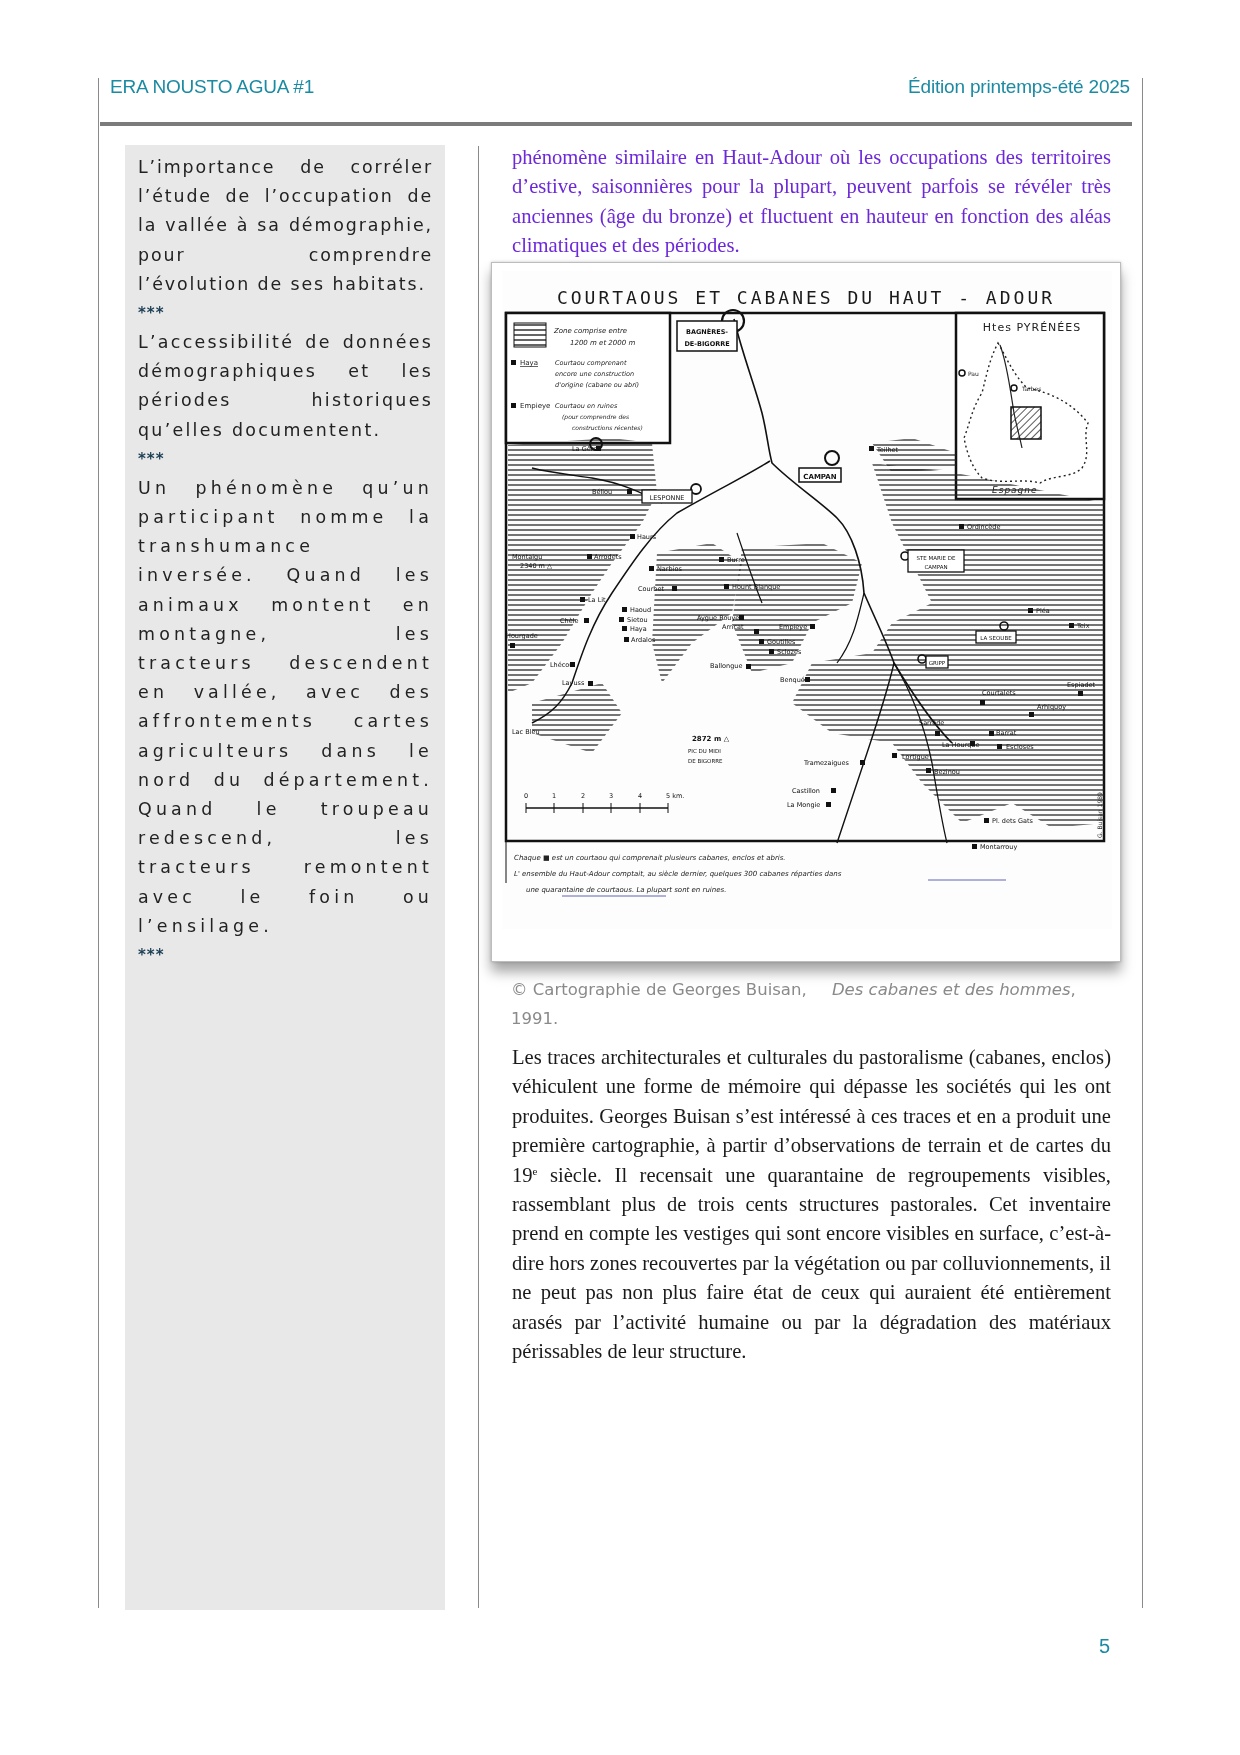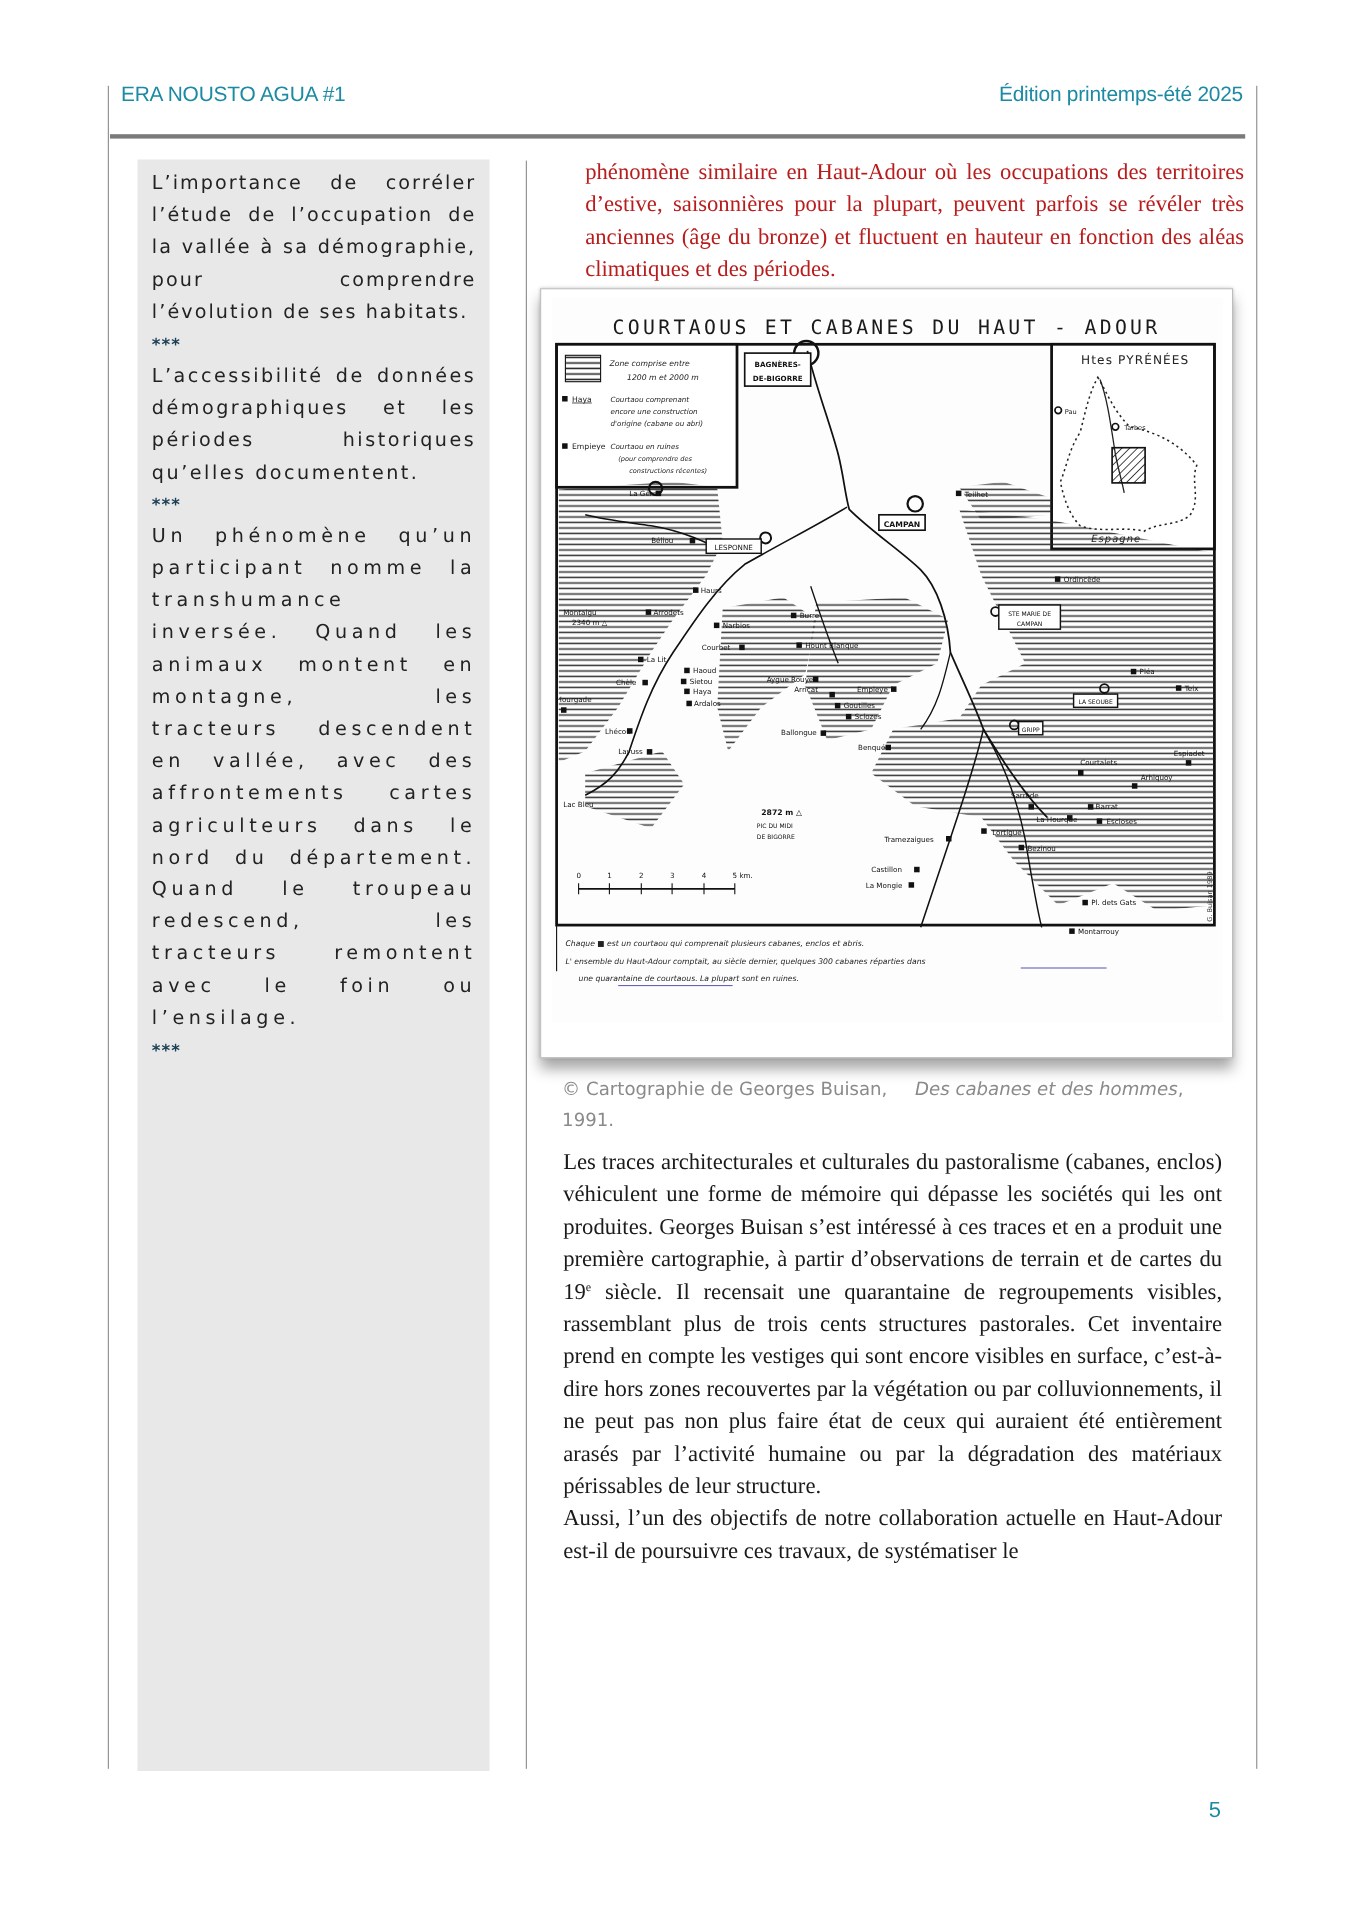--- a/index.html
+++ b/index.html
@@ -23,22 +23,22 @@
     line-height:29.2px; color:#222; text-align:justify; text-align-last:left;
   }
   .sidebar .spaced { letter-spacing:1.6px; }
   .sidebar .wide { letter-spacing:4.2px; word-spacing:2px; }
   .sidebar .sep {
     text-align:center; color:#1d3f55; font-weight:bold; font-size:15px;
     letter-spacing:1px; line-height:29px; height:29px;
   }
 
   .main {
-    position:absolute; left:532px; top:143px; width:599px;
-    font-family:"Liberation Serif", serif; font-size:20.6px; line-height:29.3px; color:#b91c1c;
+    position:absolute; left:512px; top:143px; width:599px;
+    font-family:"Liberation Serif", serif; font-size:20.6px; line-height:29.3px; color:#6d28d9;
   }
   .main p { margin:0; text-align:justify; text-align-last:left; }
 
   .figure {
     position:absolute; left:491px; top:262px; width:628px; height:698px;
     background:#fff; border:1px solid #bdbdbd;
     box-shadow: 0 10px 12px rgba(0,0,0,0.35), 0 0 3px rgba(0,0,0,0.2);
   }
   .figure svg { position:absolute; left:0; top:0; }
 
@@ -278,16 +278,15 @@
     <line x1="70" y1="633" x2="174" y2="633" stroke="#3b3ba8" stroke-width="0.8"></line>
   </svg>
 </figure>
 
 <div class="caption">
   <span>©  Cartographie de Georges Buisan, </span><i>Des cabanes et des hommes</i><span>, 1991.</span>
 </div>
 
 <div class="body2">
   <p><span>Les traces architecturales et culturales du pastoralisme (cabanes, enclos) véhiculent une forme de mémoire qui dépasse les sociétés qui les ont produites. Georges Buisan s’est intéressé à ces traces et en a produit une première cartographie, à partir d’observations de terrain et de cartes du</span> <span>19</span><sup>e</sup><span> siècle. Il recensait une quarantaine de regroupements visibles, rassemblant plus de trois cents structures pastorales. Cet inventaire prend en compte les vestiges qui sont encore visibles en surface, c’est-à-dire hors zones recouvertes par la végétation ou par colluvionnements, il ne peut pas non plus faire état de ceux qui auraient été entièrement arasés par l’activité humaine ou par la dégradation des matériaux périssables de leur structure.</span></p>
-  <p>Aussi, l’un des objectifs de notre collaboration actuelle en Haut-Adour est-il de poursuivre ces travaux, de systématiser le</p>
 </div>
 
 <div class="pagenum">5</div>
 
 </body></html>

